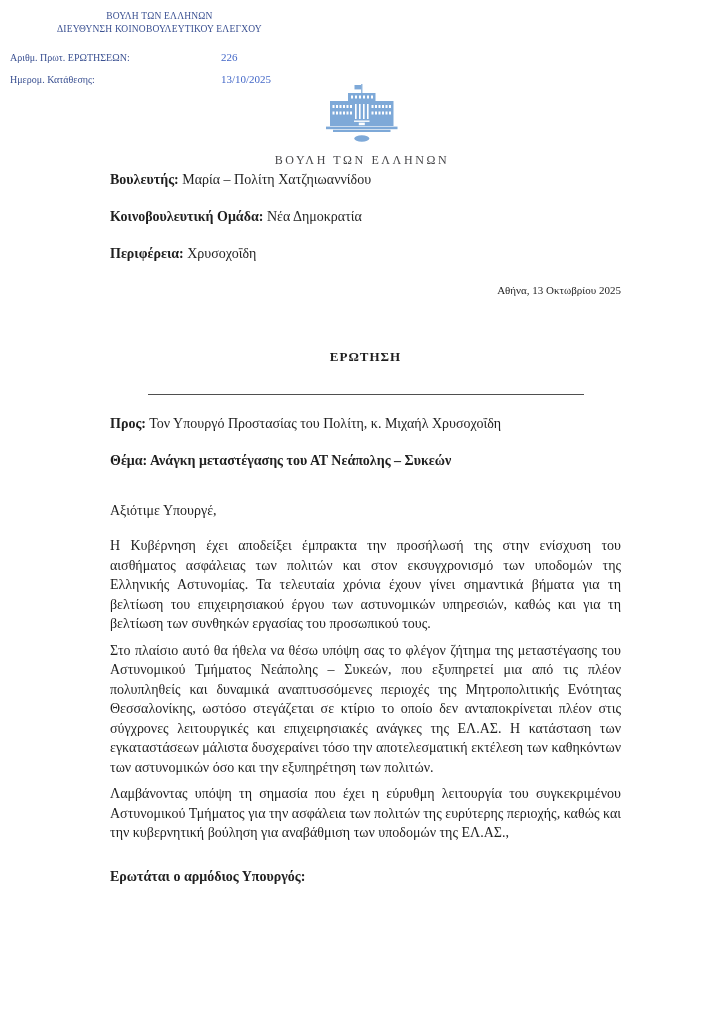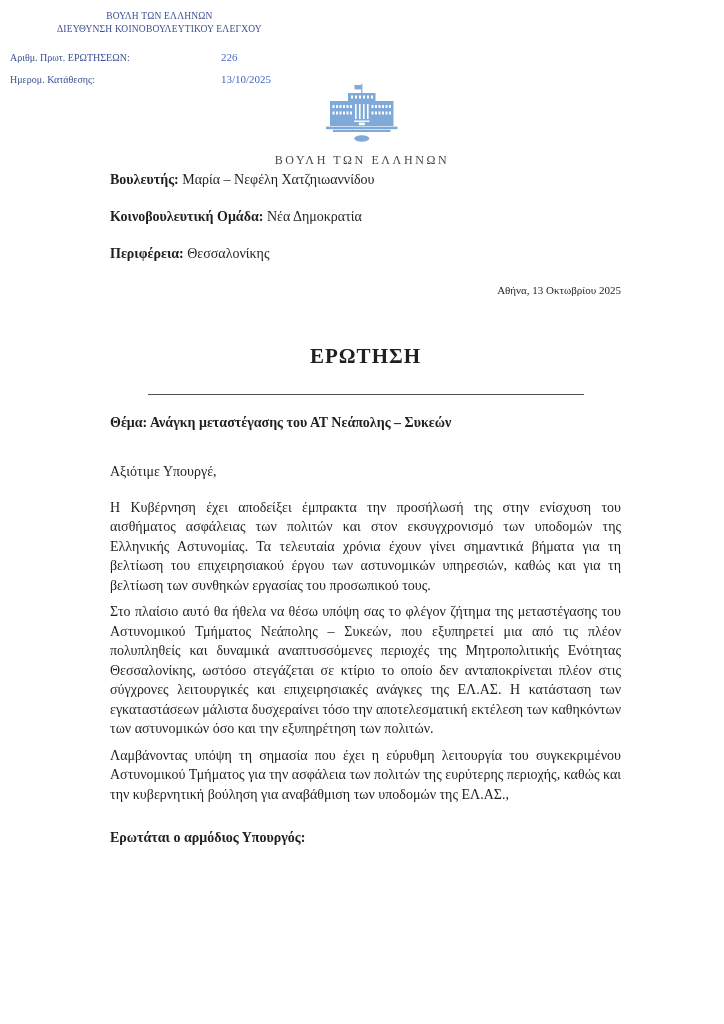--- a/index.html
+++ b/index.html
@@ -68,21 +68,21 @@
     width: 511px;
     font-size: 14px;
     line-height: 19.5px;
   }
   .meta-line { margin: 0 0 17.5px 0; }
   .lbl { font-weight: bold; }
   .dateline { text-align: right; margin: 15px 0 0 0; font-size: 11px; }
   .doc-title {
     text-align: center;
     font-weight: bold;
-    font-size: 21px;
+    font-size: 13px;
     letter-spacing: 1px;
     margin: 46px 0 0 0;
   }
   .title-divider {
     width: 436px;
     margin: 28px auto 0 auto;
     border: 0;
     border-top: 1px solid #4f4f4f;
     height: 0;
   }
@@ -182,32 +182,33 @@
         <rect x="33" y="36.5" width="15.5" height="1.4"></rect>
 
         <rect x="37.8" y="38.6" width="6" height="2.6"></rect>
       </g>
     </svg>
     <div class="logo-caption">ΒΟΥΛΗ ΤΩΝ ΕΛΛΗΝΩΝ</div>
   </div>
 
   <div class="content">
 
-    <p class="meta-line"><span class="lbl">Βουλευτής:</span> <span>Μαρία – Νεφέλη Χατζηιωαννίδου</span></p>
+    <p class="meta-line"><span class="lbl">Βουλευτής:</span> <span>Μαρία – Πολίτη Χατζηιωαννίδου</span></p>
 
     <p class="meta-line"><span class="lbl">Κοινοβουλευτική Ομάδα:</span> <span>Νέα Δημοκρατία</span></p>
 
-    <p class="meta-line"><span class="lbl">Περιφέρεια:</span> <span>Θεσσαλονίκης</span></p>
+    <p class="meta-line"><span class="lbl">Περιφέρεια:</span> <span>Χρυσοχοΐδη</span></p>
 
     <p class="dateline">Αθήνα, 13 Οκτωβρίου 2025</p>
 
     <p class="doc-title">ΕΡΩΤΗΣΗ</p>
 
     <hr class="title-divider">
 
+    <p class="to-line"><span class="lbl">Προς:</span> <span>Τον Υπουργό Προστασίας του Πολίτη, κ. Μιχαήλ Χρυσοχοΐδη</span></p>
 
     <p class="subject-line"><span>Θέμα:</span> <span>Ανάγκη μεταστέγασης του ΑΤ Νεάπολης – Συκεών</span></p>
 
     <p class="salutation">Αξιότιμε Υπουργέ,</p>
 
     <p class="body-par">Η Κυβέρνηση έχει αποδείξει έμπρακτα την προσήλωσή της στην ενίσχυση του αισθήματος ασφάλειας των πολιτών και στον εκσυγχρονισμό των υποδομών της Ελληνικής Αστυνομίας. Τα τελευταία χρόνια έχουν γίνει σημαντικά βήματα για τη βελτίωση του επιχειρησιακού έργου των αστυνομικών υπηρεσιών, καθώς και για τη βελτίωση των συνθηκών εργασίας του προσωπικού τους.</p>
     <p class="body-par">Στο πλαίσιο αυτό θα ήθελα να θέσω υπόψη σας το φλέγον ζήτημα της μεταστέγασης του Αστυνομικού Τμήματος Νεάπολης – Συκεών, που εξυπηρετεί μια από τις πλέον πολυπληθείς και δυναμικά αναπτυσσόμενες περιοχές της Μητροπολιτικής Ενότητας Θεσσαλονίκης, ωστόσο στεγάζεται σε κτίριο το οποίο δεν ανταποκρίνεται πλέον στις σύγχρονες λειτουργικές και επιχειρησιακές ανάγκες της ΕΛ.ΑΣ. Η κατάσταση των εγκαταστάσεων μάλιστα δυσχεραίνει τόσο την αποτελεσματική εκτέλεση των καθηκόντων των αστυνομικών όσο και την εξυπηρέτηση των πολιτών.</p>
     <p class="body-par">Λαμβάνοντας υπόψη τη σημασία που έχει η εύρυθμη λειτουργία του συγκεκριμένου Αστυνομικού Τμήματος για την ασφάλεια των πολιτών της ευρύτερης περιοχής, καθώς και την κυβερνητική βούληση για αναβάθμιση των υποδομών της ΕΛ.ΑΣ.,</p>
 
     <p class="question-heading">Ερωτάται ο αρμόδιος Υπουργός:</p>

